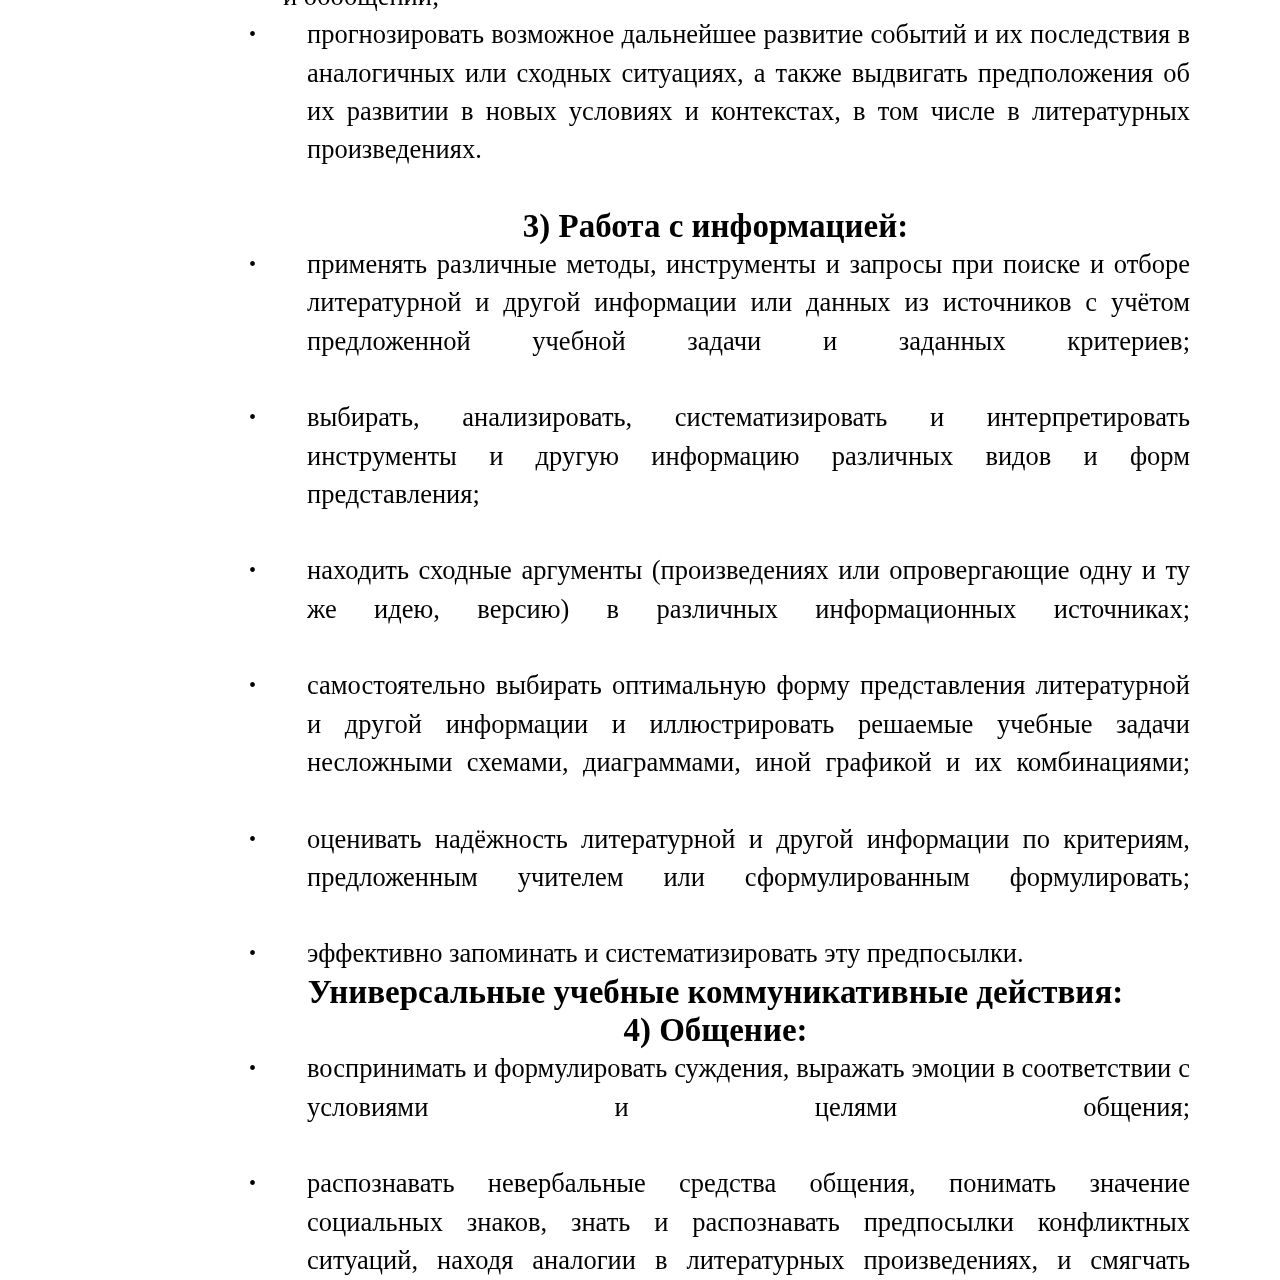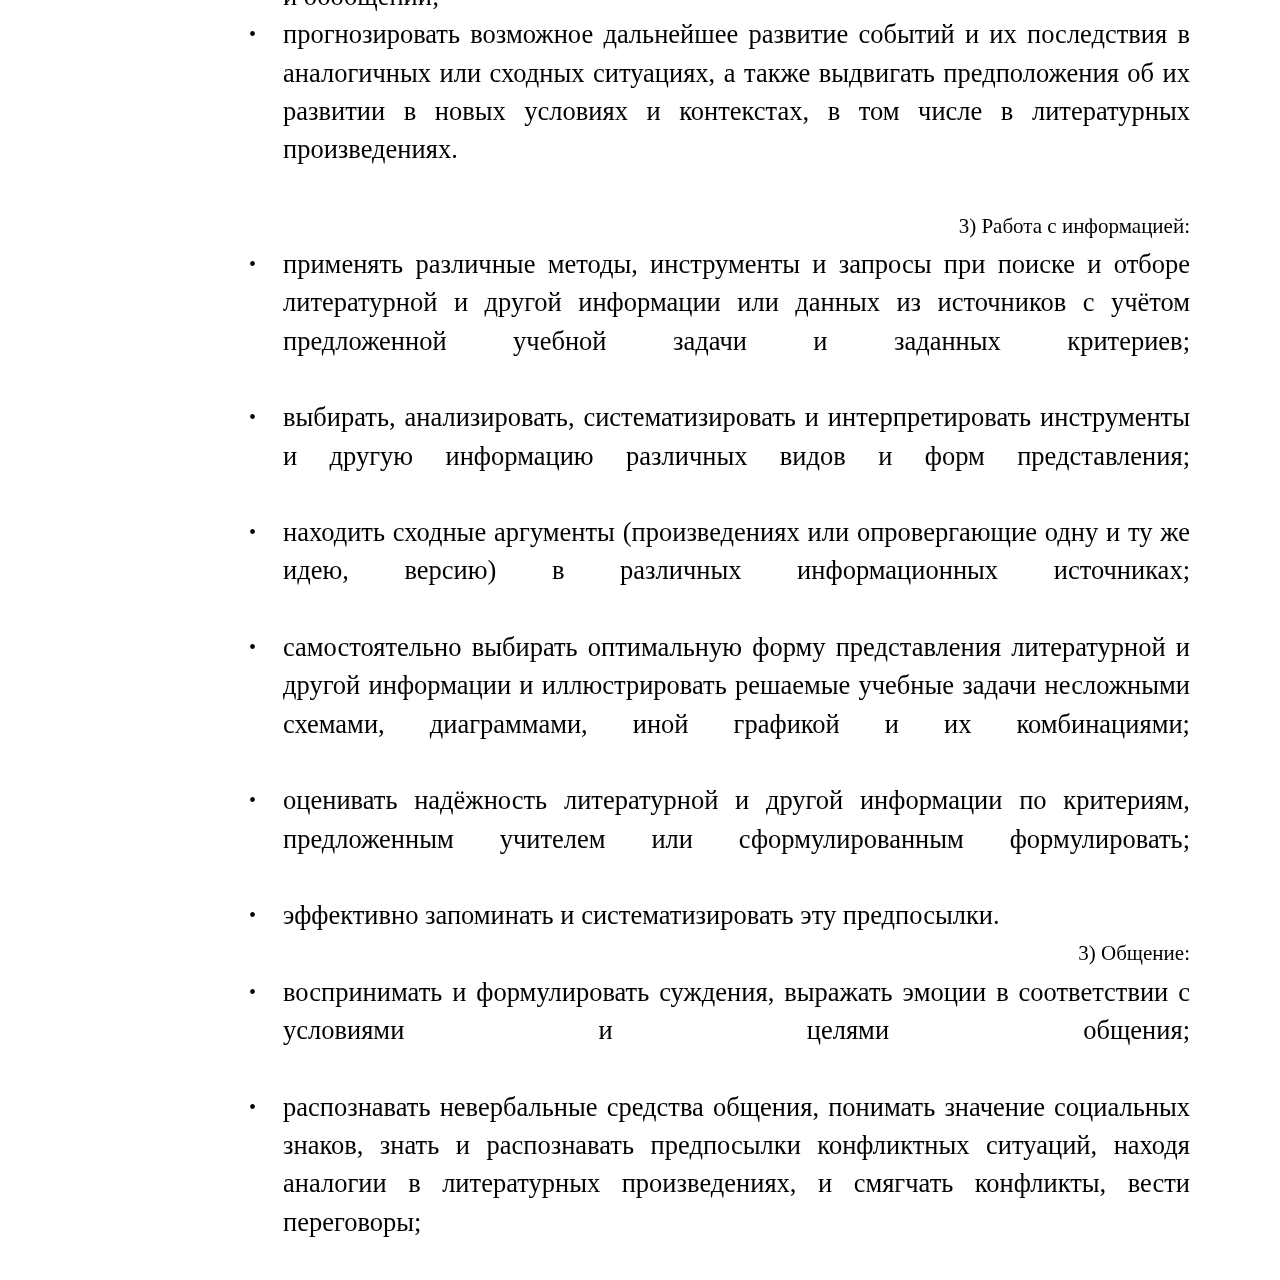--- a/index.html
+++ b/index.html
@@ -46,44 +46,44 @@
   }
   .bullet-item .marker {
     position: absolute;
     left: 8px;
     top: 0;
     width: 14px;
     line-height: 38.3px;
     font-size: 20px;
     text-align: left;
   }
-  .bullet-item .txt { display: block; }
+  .bullet-item .txt { display: block; margin-left: 24px; }
   
   .bullet-item .txt::after {
     content: "";
     display: inline-block;
     width: 100%;
   }
   .bullet-item.nojust { text-align: left; }
   .bullet-item.nojust .txt::after { content: none; }
 
   
   .plain-line {
     padding-left: 42px;
     font-size: 26.5px;
     line-height: 38.3px;
     text-align: left;
   }
 
   
   .heading {
-    font-weight: normal;
-    font-size: 21px;
+    font-weight: bold;
+    font-size: 33px;
     line-height: 38.3px;
-    text-align: right;
+    text-align: center;
     padding-left: 0px;
   }
 </style>
 </head>
 <body>
 
 <div id="page">
   <div id="content">
       <div class="blk plain-line">и обобщений;</div>
       <div class="blk bullet-item">
@@ -108,21 +108,22 @@
         <span class="txt">самостоятельно выбирать оптимальную форму представления литературной и другой информации и иллюстрировать решаемые учебные задачи несложными схемами, диаграммами, иной графикой и их комбинациями;</span>
       </div>
       <div class="blk bullet-item">
         <span class="marker">•</span>
         <span class="txt">оценивать надёжность литературной и другой информации по критериям, предложенным учителем или сформулированным формулировать;</span>
       </div>
       <div class="blk bullet-item nojust">
         <span class="marker">•</span>
         <span class="txt">эффективно запоминать и систематизировать эту предпосылки.</span>
       </div>
-      <div class="blk heading">3) Общение:</div>
+      <div class="blk heading">Универсальные учебные коммуникативные действия:</div>
+      <div class="blk heading">4) Общение:</div>
       <div class="blk bullet-item">
         <span class="marker">•</span>
         <span class="txt">воспринимать и формулировать суждения, выражать эмоции в соответствии с условиями и целями общения;</span>
       </div>
       <div class="blk bullet-item">
         <span class="marker">•</span>
         <span class="txt">распознавать невербальные средства общения, понимать значение социальных знаков, знать и распознавать предпосылки конфликтных ситуаций, находя аналогии в литературных произведениях, и смягчать конфликты, вести переговоры;</span>
       </div>
     </div>
 </div>

